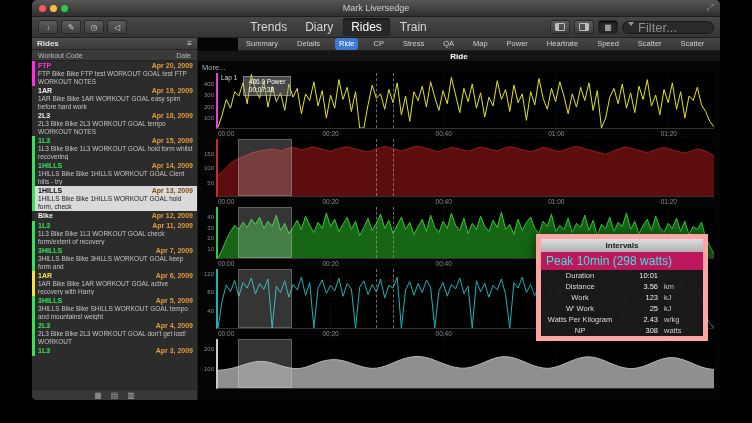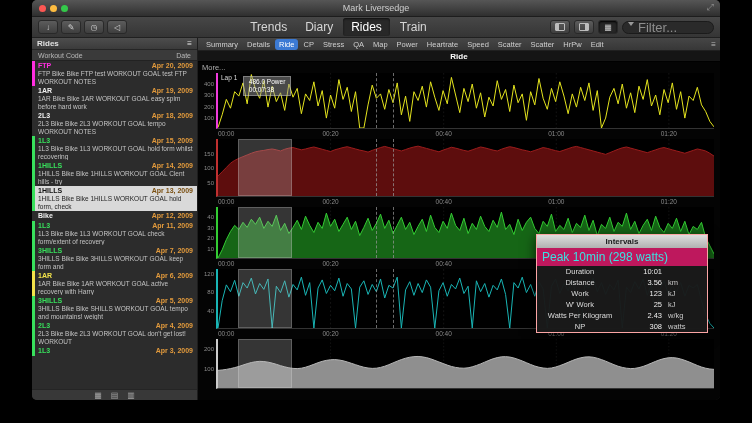--- a/index.html
+++ b/index.html
@@ -52,22 +52,22 @@
   .sb-date{color:#e29a3c;}
   .sb-desc{font-size:6.5px;color:#c4c4c4;line-height:7.5px;max-height:15px;overflow:hidden;}
   .sb-item.selected .sb-body{background:#d9d9d9;}
   .sb-item.selected .sb-code{color:#111 !important;}
   .sb-item.selected .sb-date{color:#7a4f10;}
   .sb-item.selected .sb-desc{color:#222;}
   .sb-footer{height:11px;background:#383838;border-top:1px solid #252525;display:flex;gap:9px;align-items:center;
              justify-content:center;color:#a8a8a8;font-size:8px;flex:none;}
   
   .main{flex:1;display:flex;flex-direction:column;min-width:0;background:#050505;}
-  .main-tabs{height:13px;background:linear-gradient(#464646,#373737);display:flex;align-items:center;
-             padding:0 4px;gap:1px;border-bottom:1px solid #202020;flex:none;}
+  .main-tabs{height:13px;background:linear-gradient(#464646,#373737);display:flex;
+             padding:0 4px;gap:11px;border-bottom:1px solid #202020;flex:none;margin-left:40px;}
   .m-tab{font-size:7.5px;color:#cfcfcf;padding:1px 4px;border-radius:3px;white-space:nowrap;cursor:default;}
   .m-tab.active{background:#3c7ad4;color:#fff;}
   .tabs-menu{margin-left:auto;color:#bbb;font-size:8px;}
   .ride-header{height:11px;background:#151515;color:#fff;font-size:8px;font-weight:bold;text-align:center;
                line-height:11px;border-bottom:1px solid #000;flex:none;}
   .charts{flex:1;position:relative;background:#040404;overflow:hidden;}
   .more{font-size:7.5px;color:#b0b0b0;height:11px;line-height:11px;padding-left:4px;}
   .chart-row{display:flex;padding-right:6px;}
   .yaxis{width:18px;flex:none;position:relative;font-size:6px;color:#8a8a8a;}
   .yaxis span{position:absolute;right:2px;}
@@ -79,21 +79,21 @@
   .marker{position:absolute;top:0;bottom:0;border-left:1px dashed #9a9a9a;opacity:.7;}
   .m1{left:31.8%;}.m2{left:35.2%;}
   .lap-label{position:absolute;left:3px;top:1px;font-size:6.5px;color:#ddd;}
   .power-tooltip{position:absolute;left:5%;top:3px;background:rgba(145,145,145,.5);
                  border:1px solid rgba(230,230,230,.35);color:#fff;font-size:6.5px;line-height:8px;padding:1px 5px;}
   .xaxis{height:10px;font-size:6.5px;color:#8a8a8a;padding-left:20px;padding-right:6px;}
   .xaxis-inner{position:relative;height:100%;}
   .xaxis-inner span{position:absolute;top:1px;}
   
   .intervals{position:absolute;right:12px;top:172px;width:172px;background:rgba(26,26,26,.97);
-             border:1px solid #fca5a5;box-shadow:0 3px 12px rgba(0,0,0,.7);z-index:6;}
+             border:5px solid #fca5a5;box-shadow:0 3px 12px rgba(0,0,0,.7);z-index:6;}
   .iv-title{background:linear-gradient(#dedede,#b0b0b0);color:#1a1a1a;font-size:8px;font-weight:bold;
             text-align:center;padding:2px 0;}
   .iv-selected{background:#be185d;color:#3ae2e2;font-size:12px;font-weight:normal;padding:2px 5px;}
   .iv-row{display:grid;grid-template-columns:1fr 38px 34px;column-gap:6px;font-size:7.5px;color:#ededed;padding:1px 5px;}
   .iv-label{text-align:center;color:#dcdcdc;}
   .iv-val{text-align:right;}
   .iv-unit{text-align:left;color:#c8c8c8;}
 </style>
 </head>
 <body>

